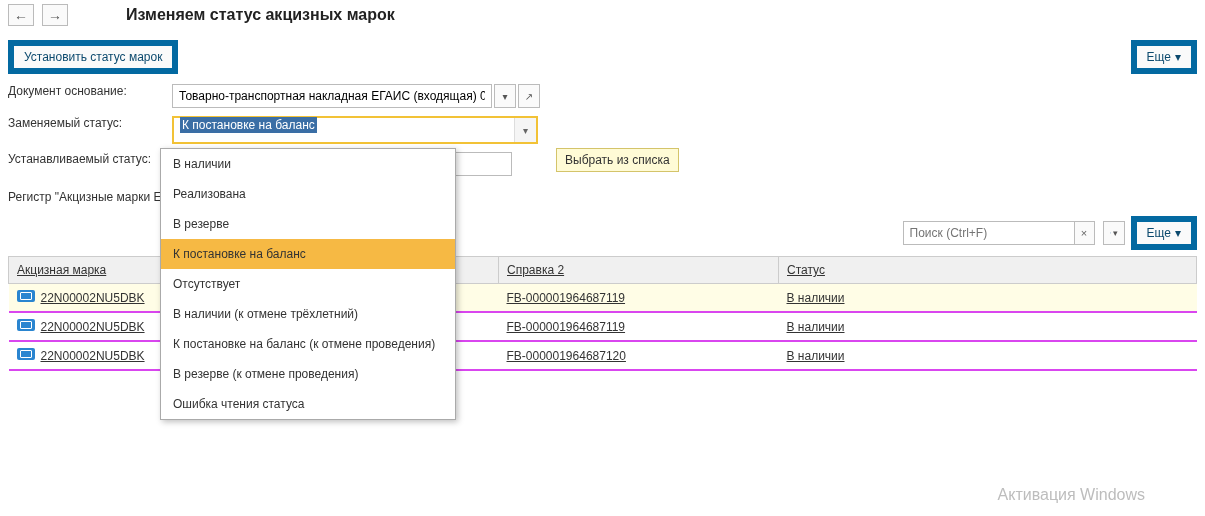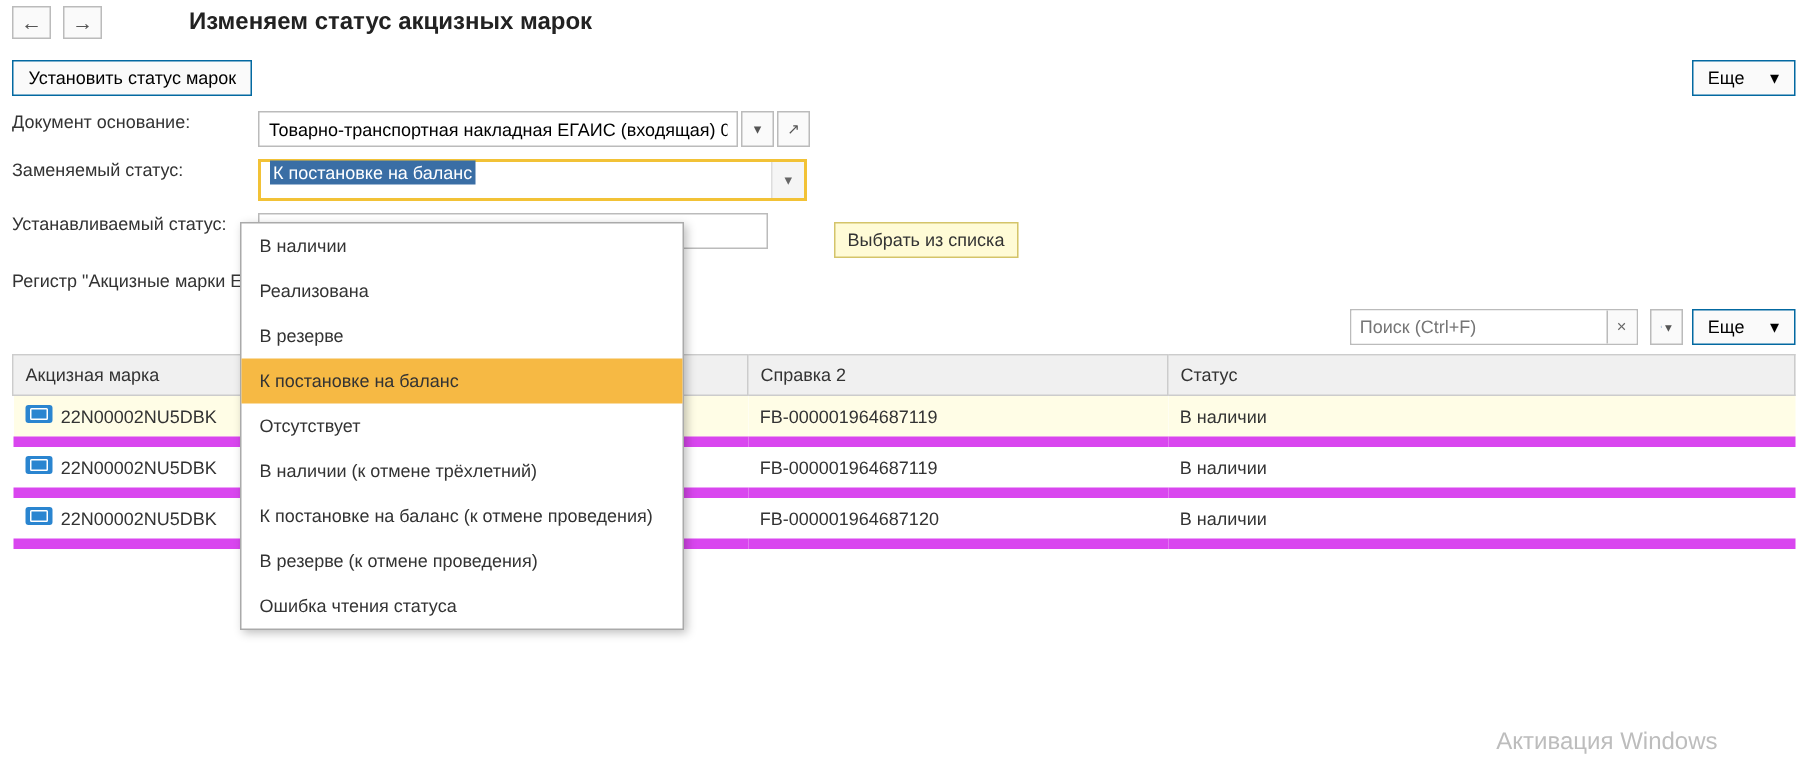--- a/index.html
+++ b/index.html
@@ -39,31 +39,31 @@
     margin-left: 50px;
     color: #222;
   }
   .toolbar {
     display: flex;
     align-items: center;
     justify-content: space-between;
     padding: 10px 8px;
   }
   .btn {
-    border: 1px solid #0369a1;
+    border: 6px solid #0369a1;
     background: #fafafa;
     padding: 4px 10px;
     cursor: pointer;
     font-size: 12px;
-    color: #000000;
+    color: #0c4a6e;
   }
   .btn-more {
     display: flex;
     align-items: center;
-    gap: 17px;
+    gap: 4px;
   }
   .form-rows { padding: 0 8px; }
   .form-row {
     display: flex;
     align-items: flex-start;
     margin-bottom: 8px;
     gap: 8px;
   }
   .form-label {
     width: 156px;
@@ -160,31 +160,32 @@
     background: #fafafa;
     cursor: pointer;
     font-size: 11px;
     color: #666;
   }
   .table-wrap { padding: 0 8px; }
   .table {
     width: 100%;
     border-collapse: collapse;
     font-size: 12px;
+    text-decoration: underline;
   }
   .table th {
     text-align: left;
     font-weight: normal;
     background: #f0f0f0;
     border: 1px solid #ccc;
     padding: 6px 8px;
     color: #333;
   }
   .table td {
-    border-bottom: 7px solid #d946ef;
+    border-bottom: 2px solid #d946ef;
     padding: 6px 8px;
     color: #333;
     white-space: nowrap;
     overflow: hidden;
   }
   .table tr.highlight { background: #fffde6; }
   .row-icon {
     display: inline-block;
     width: 18px;
     height: 12px;

